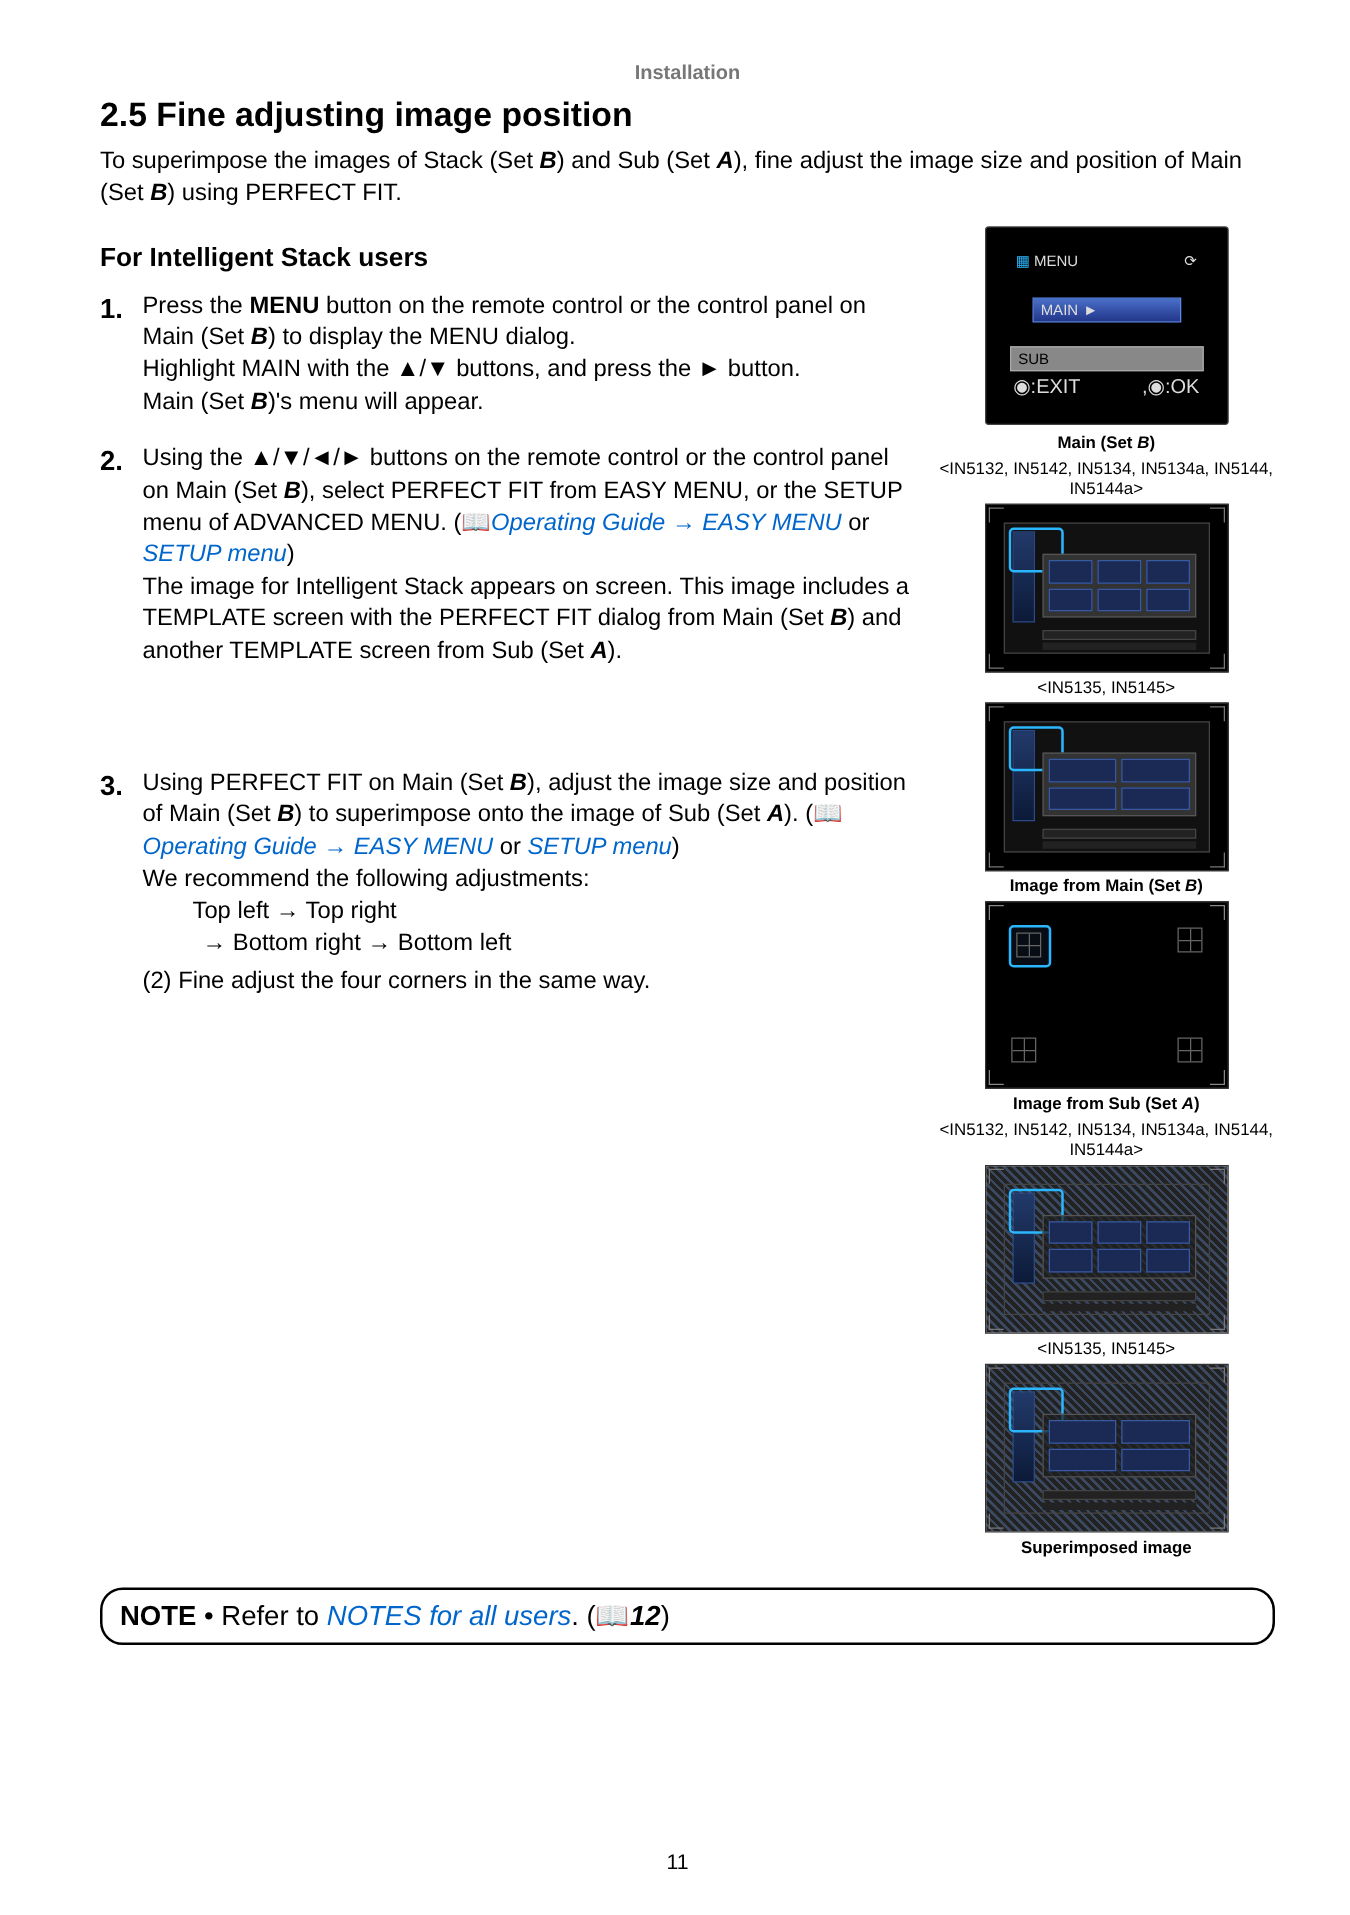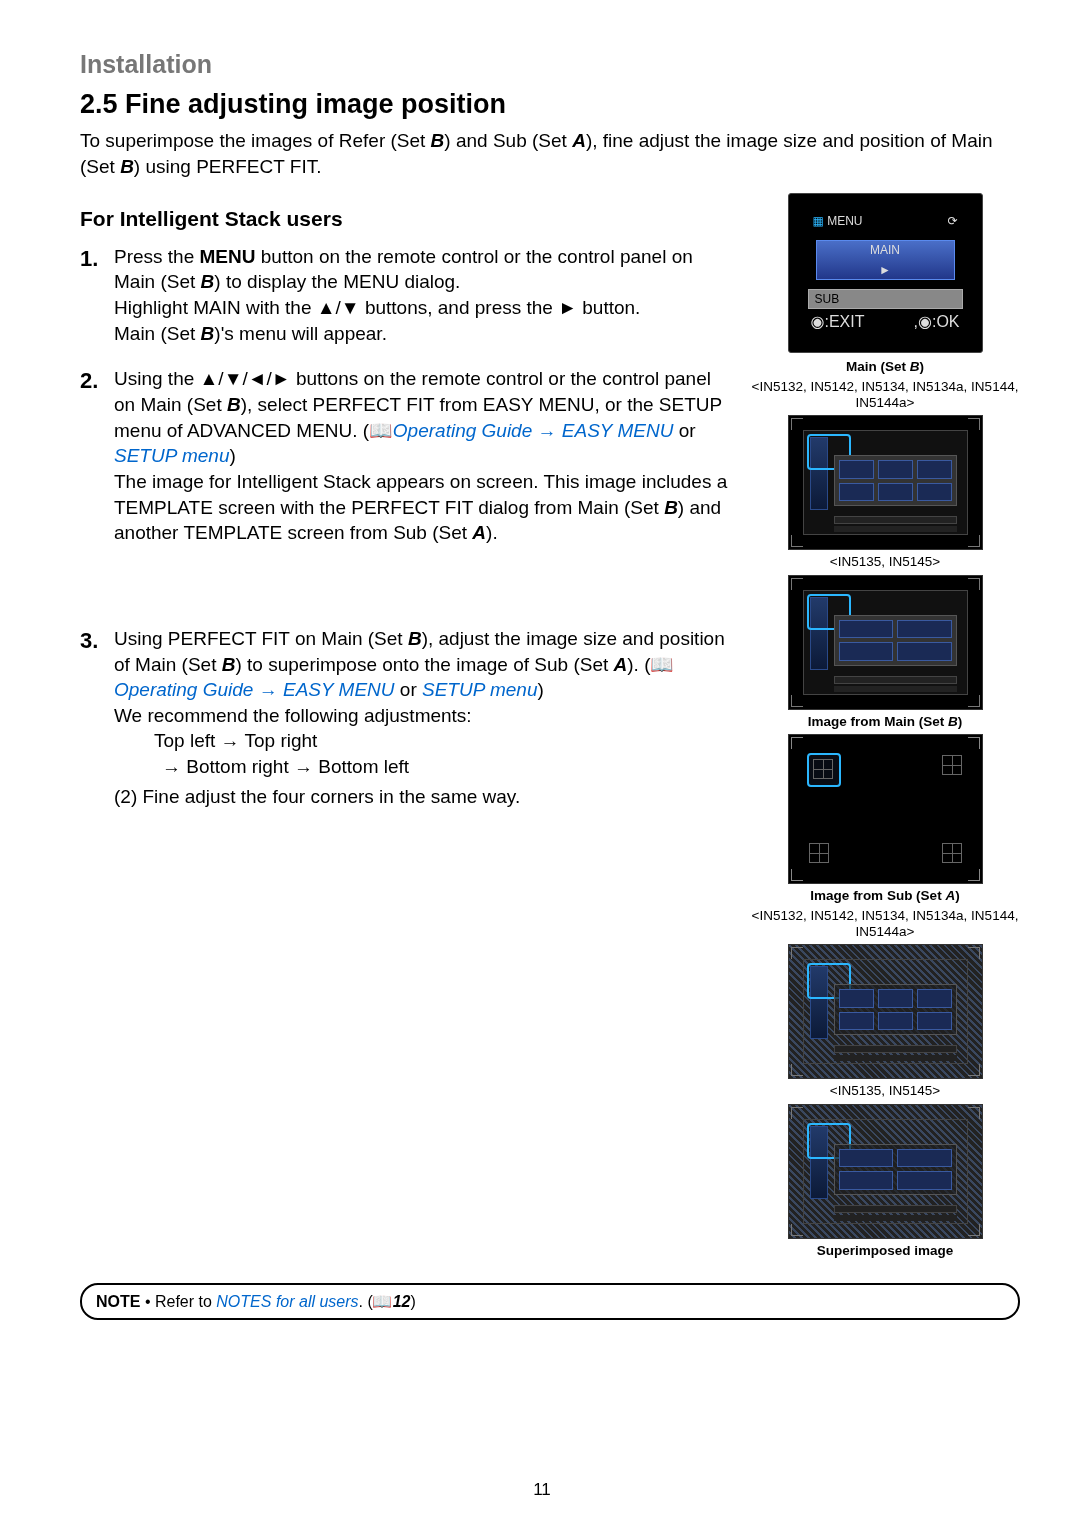--- a/index.html
+++ b/index.html
@@ -11,24 +11,24 @@
     font-size: 19px;
     line-height: 1.35;
   }
   .page {
     width: 1080px;
     height: 1532px;
     position: relative;
     padding: 48px 60px 40px 80px;
   }
   .header-cat {
-    text-align: left;
+    text-align: center;
     font-weight: bold;
     color: #777;
-    font-size: 25px;
+    font-size: 16px;
     margin-bottom: 4px;
   }
   h1 {
     font-size: 27px;
     font-weight: bold;
     margin: 0 0 6px 0;
     font-family: Arial, Helvetica, sans-serif;
   }
   .two-col {
     display: flex;
@@ -68,40 +68,40 @@
     bottom: 30px;
     left: 4px; right: 0;
     text-align: center;
     font-size: 17px;
   }
   .note-box {
     border: 2px solid #000;
     border-radius: 18px;
     padding: 6px 14px;
     margin-top: 20px;
-    font-size: 16px;
+    font-size: 22px;
   }
   
   .menu-widget {
     background: #000;
     border: 1px solid #444;
     border-radius: 3px;
     color: #ddd;
     font-size: 12px;
     padding: 18px;
     width: 195px;
     margin: 0 auto 6px auto;
   }
   .menu-row { padding: 1px 6px; display:flex; align-items:center; gap:4px;}
   .menu-title { background:#000; display:flex; justify-content:space-between;}
   .menu-item-sel {
     background: linear-gradient(#4a6fc8,#22378a);
     border: 1px solid #5a8aee;
-    margin: 9px;
-    display:flex; justify-content:center;flex-direction:column;
+    margin: 19px;
+    display:flex; justify-content:flex-start;
   }
   .menu-item { background:#888; border:1px solid #aaa; margin:1px; color:#000;}
   .menu-footer { display:flex; justify-content:space-between; font-size:16px; padding:1px 4px;}
   .fig-caption {
     text-align: center;
     font-weight: bold;
     font-size: 13.5px;
     margin: 2px 0 4px 0;
     line-height:1.2;
   }
@@ -175,21 +175,21 @@
 
 <div class="page">
   <div class="header-cat">Installation</div>
 
   <h1>
     <span>2.5</span>
     <span>Fine adjusting image position</span>
   </h1>
 
   <div class="intro">
-    <span>To superimpose the images of Refer (Set </span><b><i>B</i></b><span>) and Sub (Set </span><b><i>A</i></b><span>), fine adjust the image size and position of Main (Set </span><b><i>B</i></b><span>) using PERFECT FIT.</span>
+    <span>To superimpose the images of Stack (Set </span><b><i>B</i></b><span>) and Sub (Set </span><b><i>A</i></b><span>), fine adjust the image size and position of Main (Set </span><b><i>B</i></b><span>) using PERFECT FIT.</span>
   </div>
 
   <div class="two-col">
     <div class="left-col">
       <div class="subhead">For Intelligent Stack users</div>
 
       <ol class="steps">
         <li>
           <span class="step-num">1.</span>
           <span>Press the </span><b>MENU</b><span> button on the remote control or the control panel on Main (Set </span><b><i>B</i></b><span>) to display the MENU dialog.</span><br>

